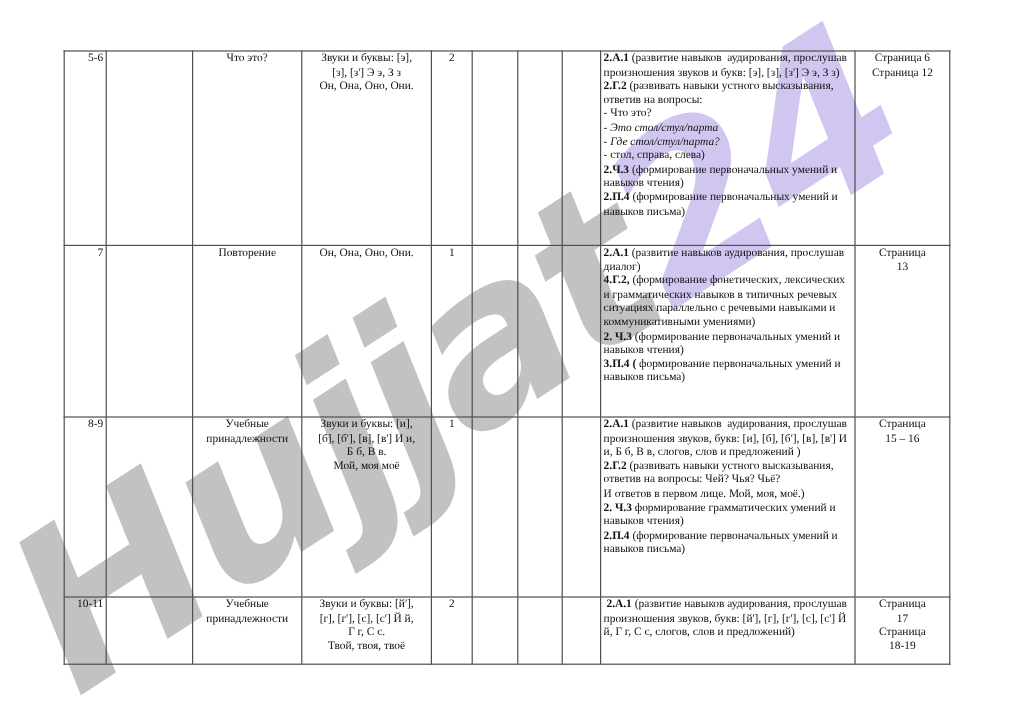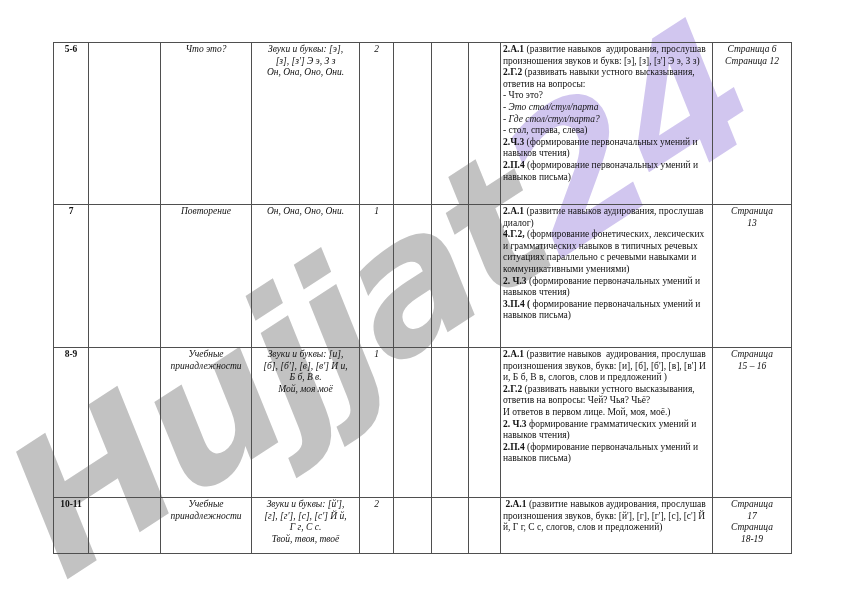--- a/index.html
+++ b/index.html
@@ -27,22 +27,22 @@
   table.plan{
     position:absolute;left:53px;top:42px;z-index:1;
     border-collapse:collapse;table-layout:fixed;width:738px;
     font-size:9.5px;line-height:11.6px;
   }
   table.plan td{
     border:1px solid #4f4f4f;
     vertical-align:top;padding:1px 2px;overflow:hidden;
     background:transparent;
   }
-  td.c-num{text-align:center;font-weight:bold;}
-  td.c-topic,td.c-content,td.c-hours,td.c-pages{text-align:center;font-style:italic;}
+  td.c-num{text-align:right;font-weight:normal;}
+  td.c-topic,td.c-content,td.c-hours,td.c-pages{text-align:center;}
   td.c-topic,td.c-content,td.c-pages{white-space:pre-line;}
   td.c-obj{padding:1px 3px;text-align:left;}
   .obj{white-space:pre-wrap;}
   .obj b{font-weight:bold;}
   .obj.it{font-style:italic;}
 </style>
 </head>
 <body>
 
 <div class="page">

